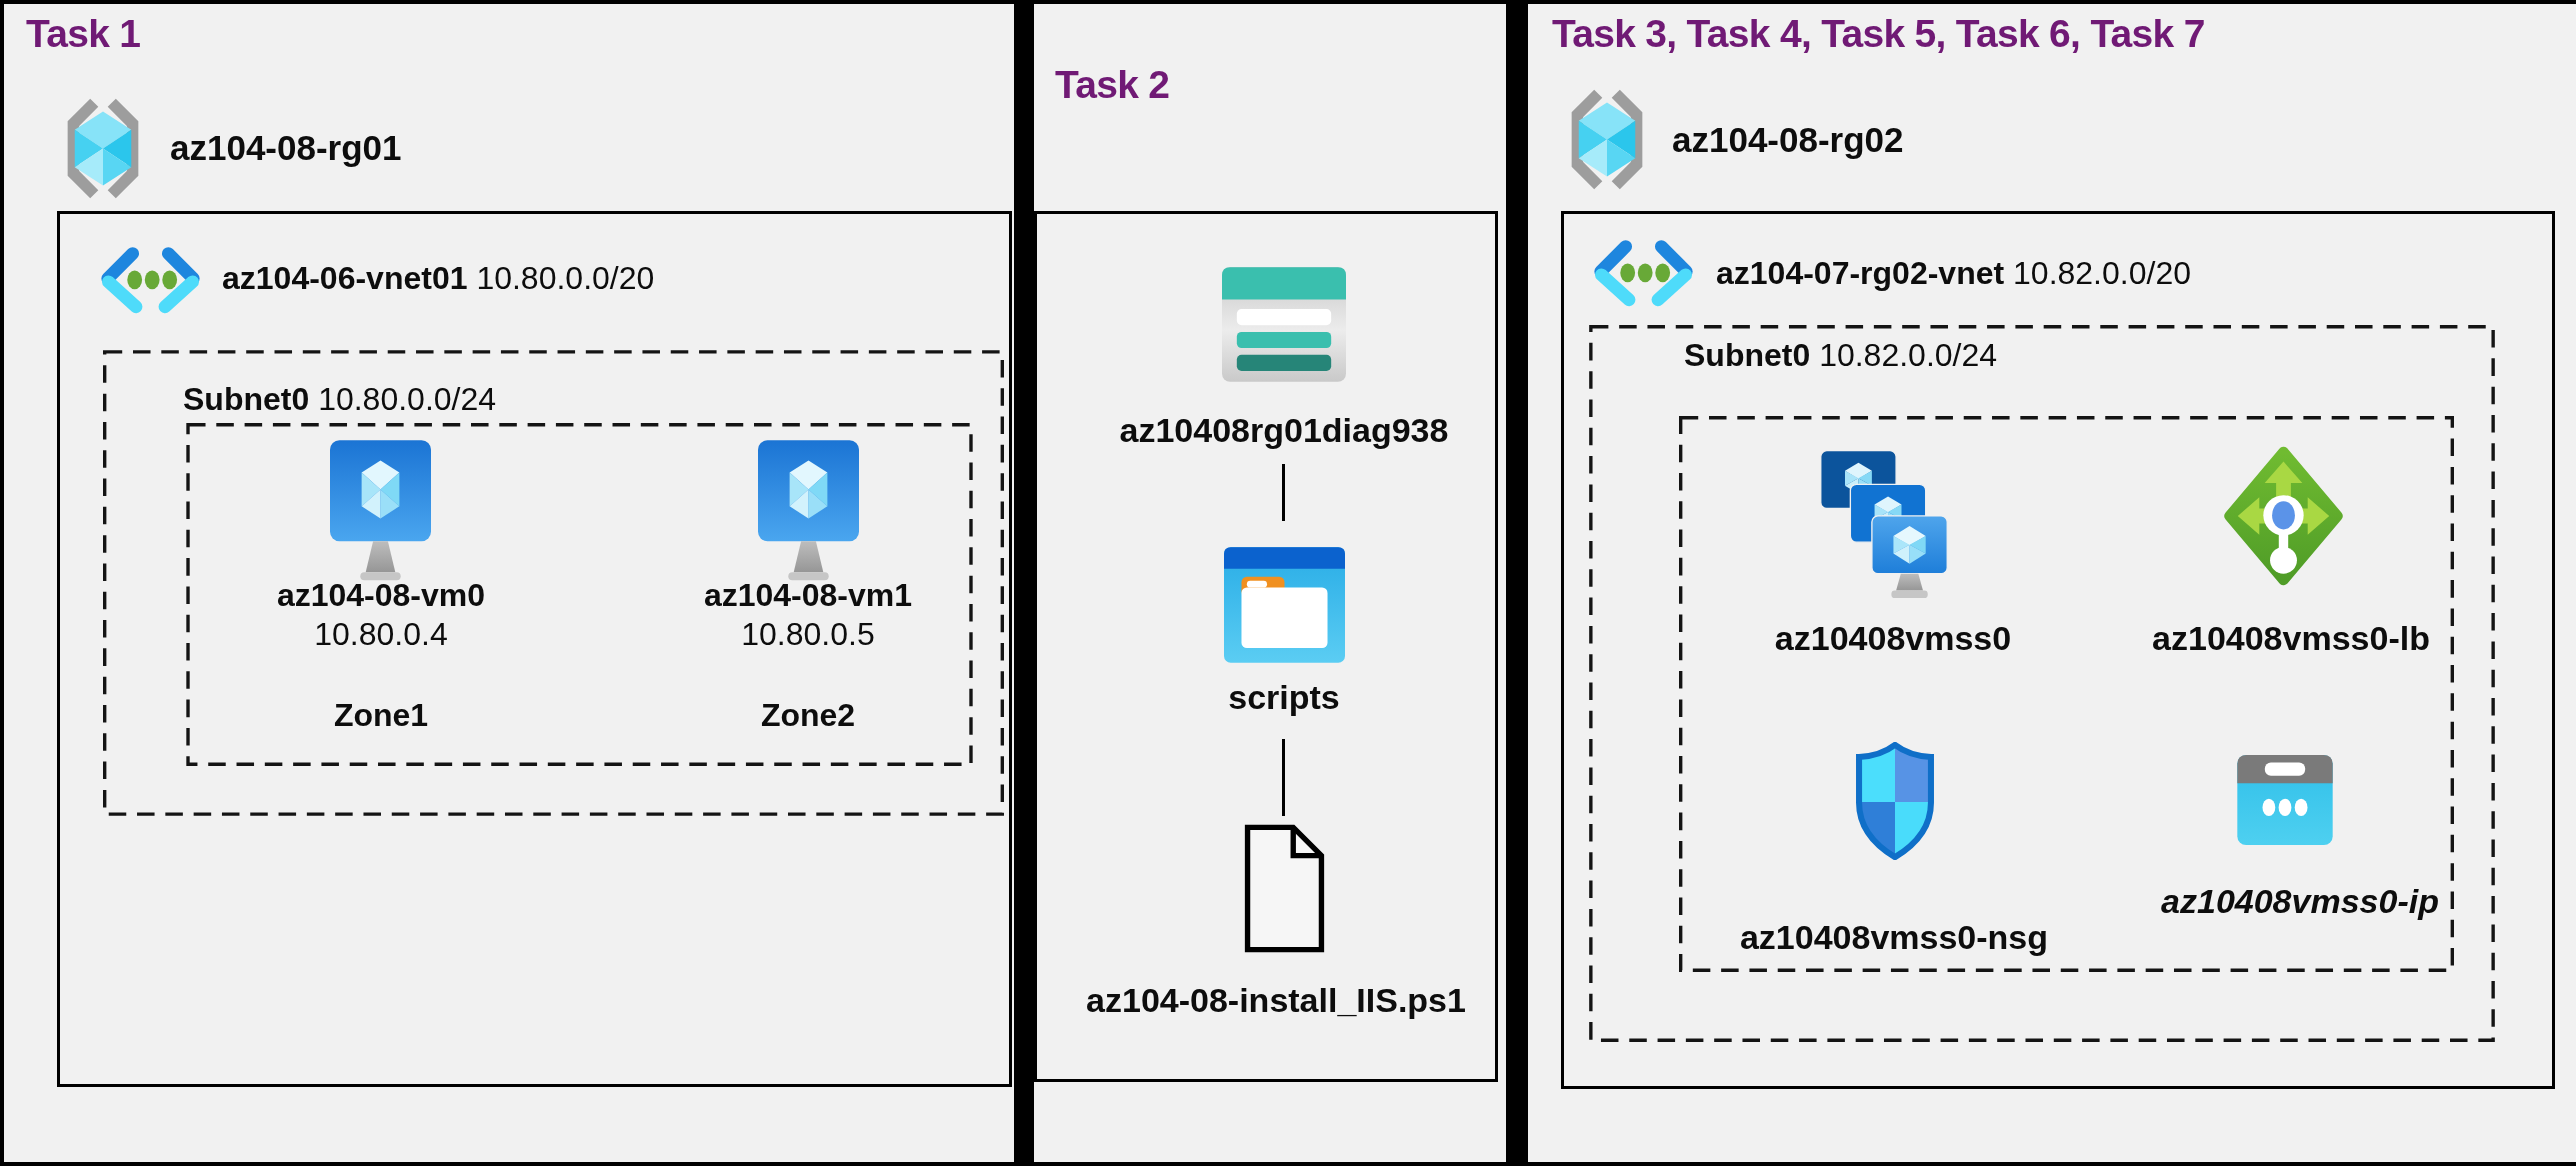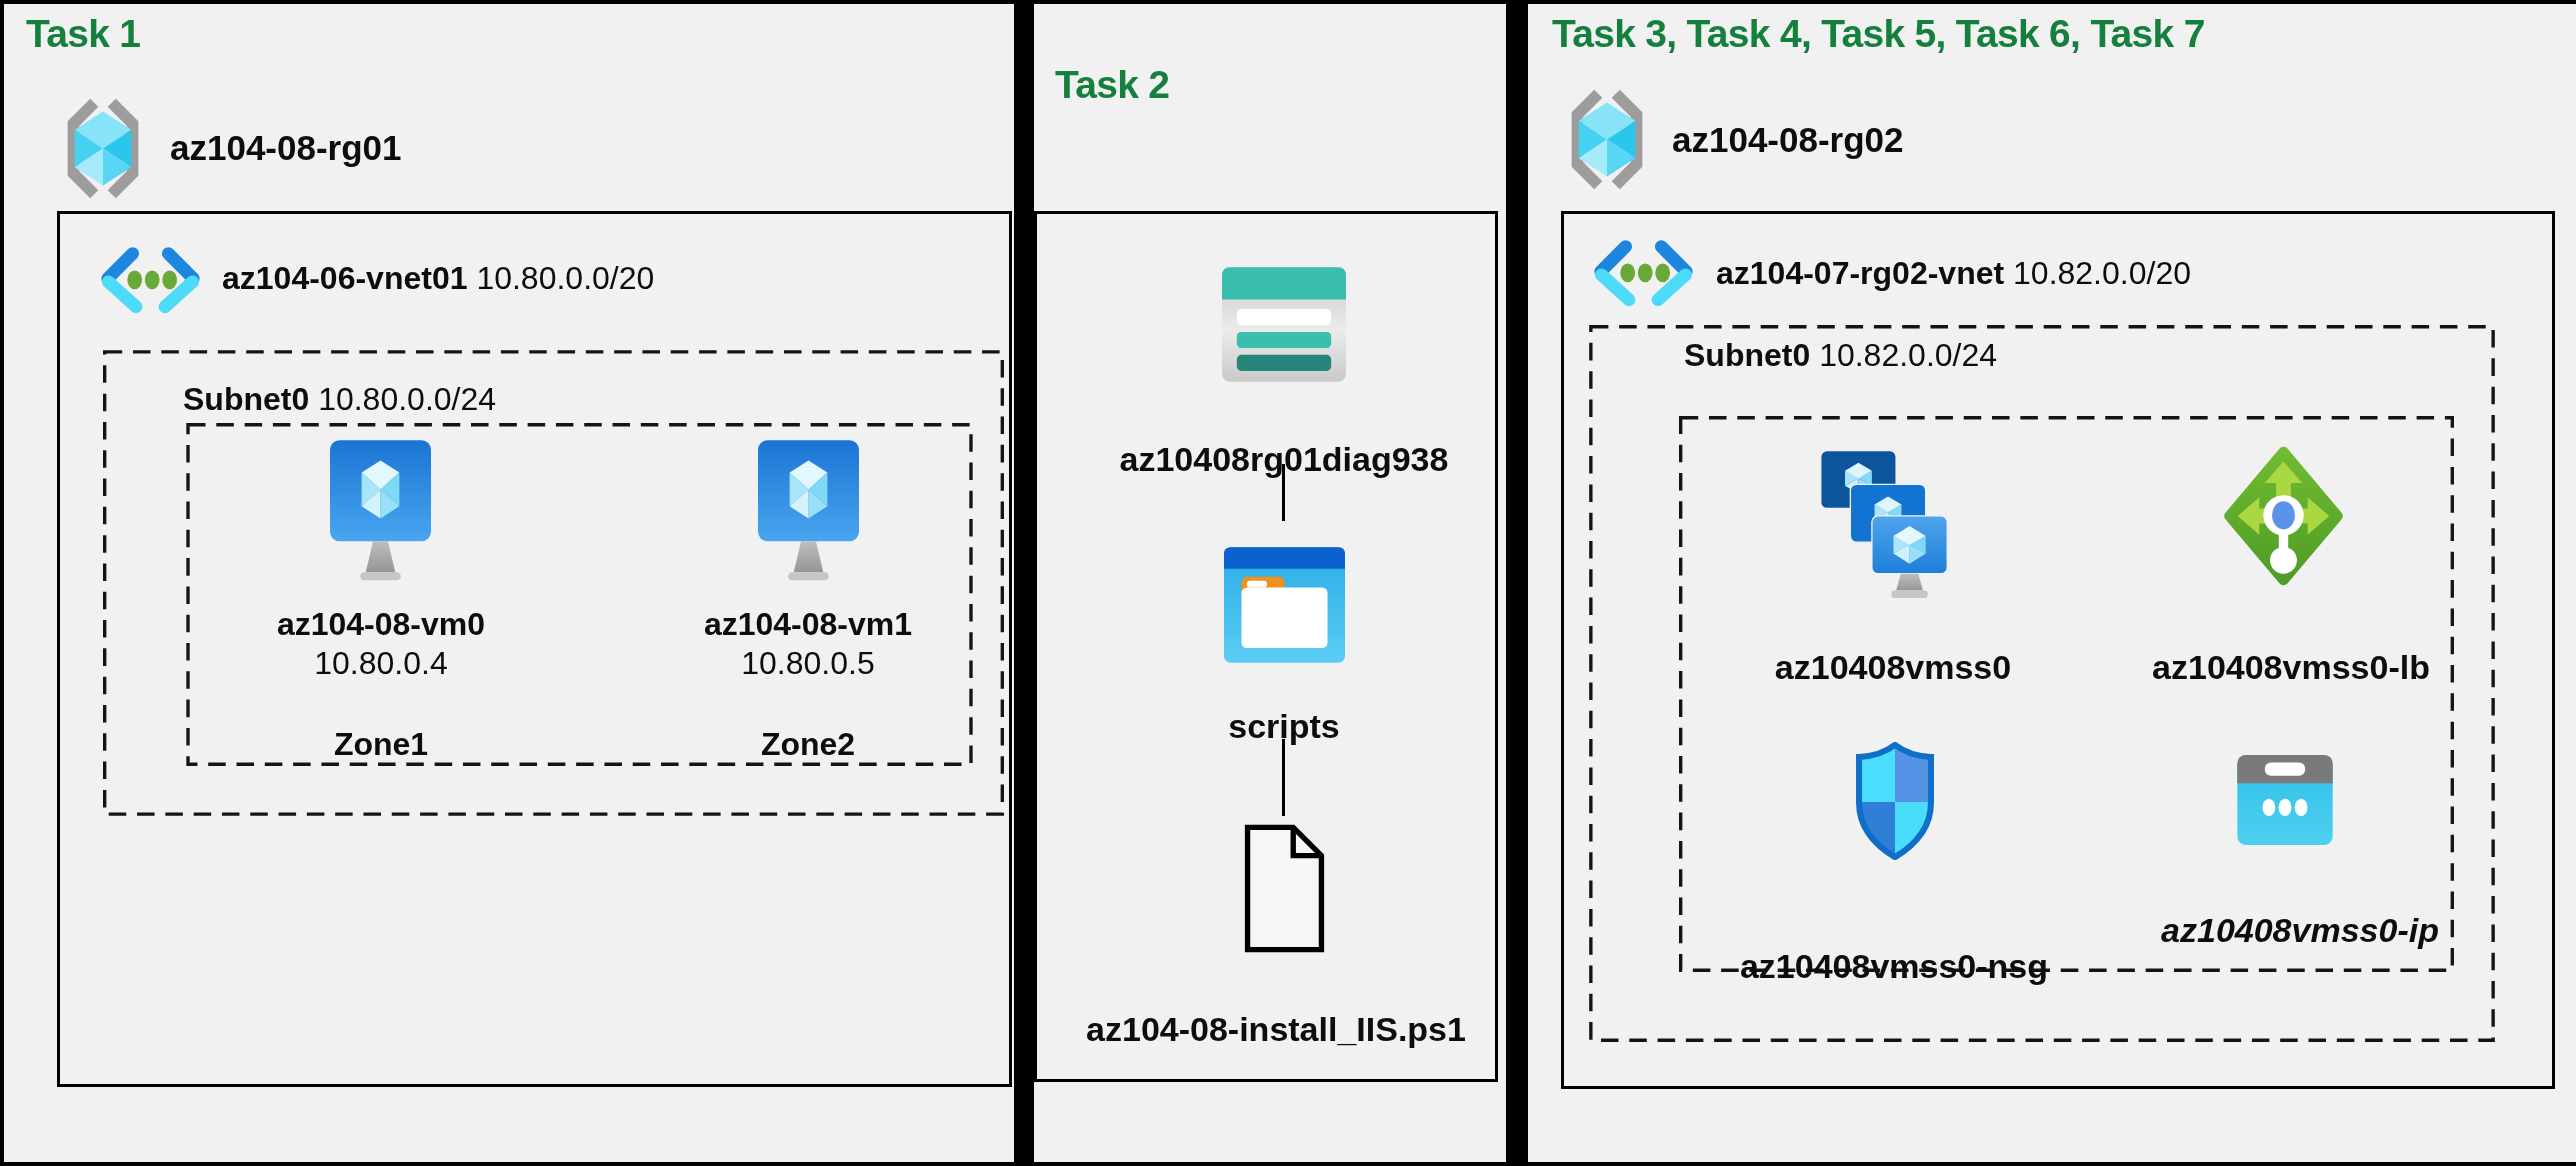--- a/index.html
+++ b/index.html
@@ -3,26 +3,26 @@
 <meta charset="utf-8">
 <style>
   html,body{margin:0;padding:0;background:#ffffff;}
   #stage{position:relative;width:2576px;height:1166px;background:#F1F1F1;overflow:hidden;
          font-family:"Liberation Sans",sans-serif;color:#0D0D0D;}
   .abs{position:absolute;}
   .frame{background:#000;}
   .sep{background:#000;}
   .solidbox{border:3.4px solid #000;box-sizing:border-box;background:transparent;}
   .dashrect{fill:none;stroke:#141414;stroke-width:5;stroke-dasharray:26 16;}
-  .title{font-weight:700;font-size:39px;color:#15803d;white-space:nowrap;letter-spacing:-0.7px;}
+  .title{font-weight:700;font-size:39px;color:#701a75;white-space:nowrap;letter-spacing:-0.7px;}
   .rgname{font-weight:700;font-size:35px;white-space:nowrap;}
   .name{font-weight:700;font-size:32px;white-space:nowrap;}
   .reslabel{font-weight:700;font-size:34px;white-space:nowrap;}
   .normal{font-weight:400;}
-  .ctr{transform:translateX(-50%);text-align:center;margin-top:29px;}
+  .ctr{transform:translateX(-50%);text-align:center;}
   .vline{width:3.4px;background:#000;}
   svg{display:block;}
 </style>
 </head>
 <body>
 
 <div id="stage">
 
   <svg width="0" height="0" style="position:absolute">
     <defs>

